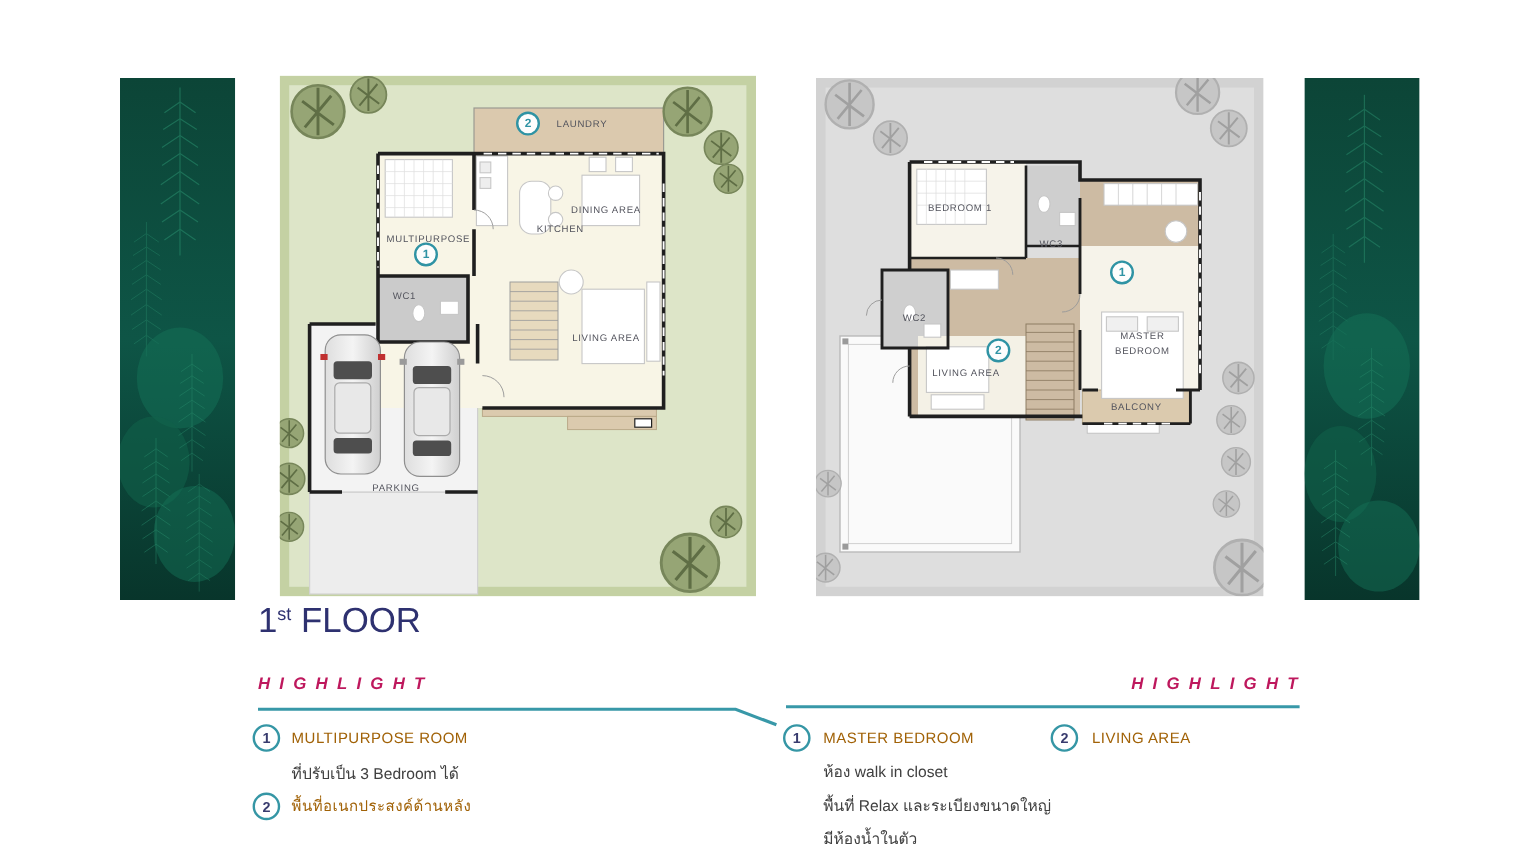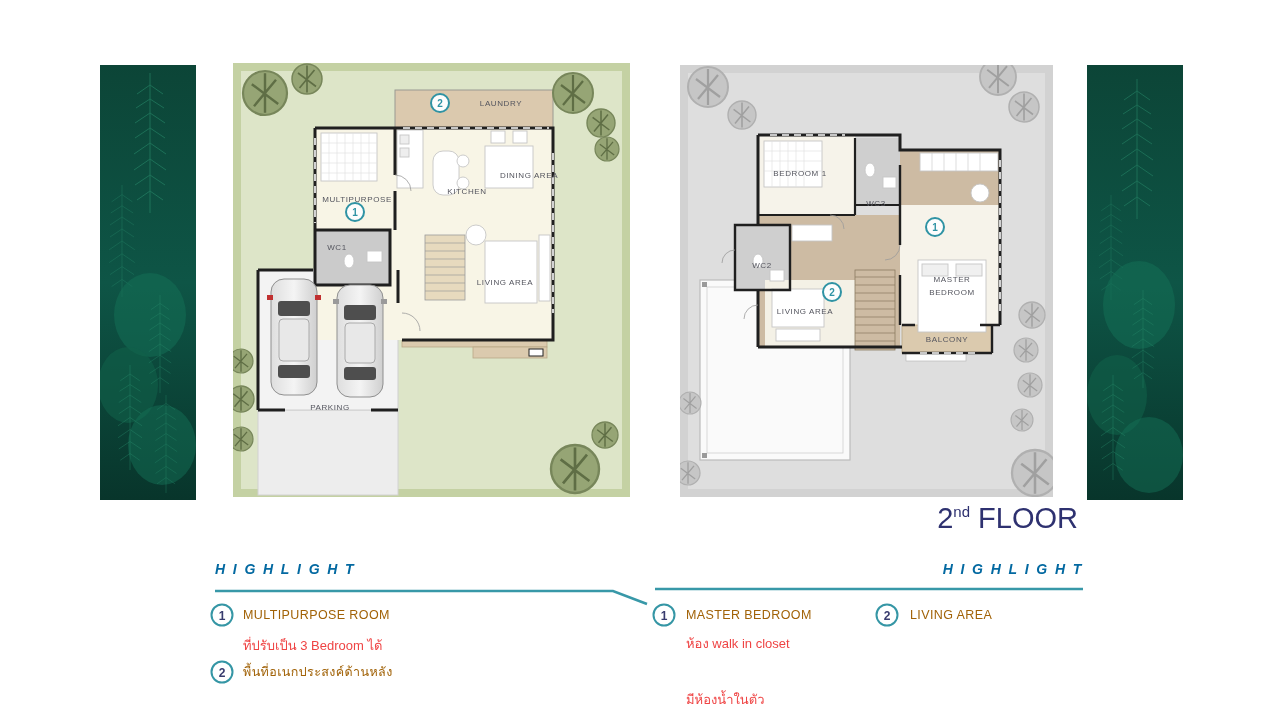--- a/index.html
+++ b/index.html
@@ -22,30 +22,30 @@
   .room-label.wrap{white-space:normal;width:58px;line-height:1.6;}
   .marker-sm{position:absolute;width:16px;height:16px;border:2px solid #2f93a4;border-radius:50%;
              background:#fdfdfd;color:#2f93a4;font-size:10px;font-weight:bold;
              display:flex;align-items:center;justify-content:center;transform:translate(-50%,-50%);}
 
   .floor-label{top:502px;font-size:29px;color:#2e3170;}
   .floor-label sup{font-size:15px;}
   .floor-label.f1{left:215px;}
   .floor-label.f2{left:930px;width:148px;text-align:right;}
 
-  .hl-heading{top:561px;font-size:14px;font-weight:bold;font-style:italic;color:#0369a1;
+  .hl-heading{top:561px;font-size:14px;font-weight:bold;font-style:italic;color:#be185d;
               letter-spacing:0.55em;}
   .hl-heading.left{left:215px;}
   .hl-heading.right{left:655px;width:434px;text-align:right;}
 
   .hl-marker{position:absolute;width:19px;height:19px;border:2px solid #3596a5;border-radius:50%;
              background:#fff;color:#383b6e;font-size:12px;font-weight:bold;
              display:flex;align-items:center;justify-content:center;transform:translate(-50%,-50%);}
   .hl-title{position:absolute;font-size:12.5px;color:#a16207;letter-spacing:0.4px;transform:translateY(-50%);}
-  .hl-line{position:absolute;font-size:13px;color:#ef4444;transform:translateY(-50%);}
+  .hl-line{position:absolute;font-size:13px;color:#404040;transform:translateY(-50%);}
 </style>
 </head>
 <body>
 
 <div class="canvas">
 
 
   <div class="abs forest left">
     <svg width="96" height="435" viewBox="0 0 96 435">
       <defs>
@@ -183,25 +183,25 @@
       <use href="#treeO" transform="translate(340,30) scale(2)"></use>
       <use href="#treeO" transform="translate(368,60) scale(1.4)"></use>
       <use href="#treeO" transform="translate(374,86) scale(1.2)"></use>
       <use href="#treeO" transform="translate(8,298) scale(1.2)"></use>
       <use href="#treeO" transform="translate(8,336) scale(1.3)"></use>
       <use href="#treeO" transform="translate(8,376) scale(1.2)"></use>
       <use href="#treeO" transform="translate(372,372) scale(1.3)"></use>
       <use href="#treeO" transform="translate(342,406) scale(2.4)"></use>
     </svg>
 
-    <div class="room-label" style="left:252px;top:40px;padding-left:32px;">LAUNDRY</div>
+    <div class="room-label" style="left:252px;top:40px;">LAUNDRY</div>
     <div class="marker-sm" style="left:207px;top:40px;">2</div>
     <div class="room-label" style="left:124px;top:112px;margin-top:24px;">MULTIPURPOSE</div>
     <div class="room-label" style="left:210px;top:128px;padding-left:48px;">KITCHEN</div>
-    <div class="room-label" style="left:296px;top:112px;">DINING AREA</div>
+    <div class="room-label" style="left:272px;top:112px;">DINING AREA</div>
     <div class="marker-sm" style="left:122px;top:149px;">1</div>
     <div class="room-label" style="left:104px;top:184px;">WC1</div>
     <div class="room-label" style="left:272px;top:219px;">LIVING AREA</div>
     <div class="room-label" style="left:97px;top:344px;">PARKING</div>
   </div>
 
   <div class="abs plan plan2">
     <svg width="373" height="432" viewBox="0 0 373 432">
 
       <rect x="0" y="0" width="373" height="432" fill="#dedede"></rect>
@@ -281,38 +281,39 @@
     <div class="room-label" style="left:120px;top:108px;">BEDROOM 1</div>
     <div class="room-label" style="left:196px;top:90px;margin-top:48px;">WC3</div>
     <div class="room-label" style="left:82px;top:172px;margin-top:28px;">WC2</div>
     <div class="marker-sm" style="left:255px;top:162px;">1</div>
     <div class="room-label wrap" style="left:272px;top:222px;">MASTER BEDROOM</div>
     <div class="marker-sm" style="left:152px;top:227px;">2</div>
     <div class="room-label" style="left:125px;top:246px;">LIVING AREA</div>
     <div class="room-label" style="left:267px;top:274px;">BALCONY</div>
   </div>
 
-  <div class="abs floor-label f2">
-    <span>2</span><sup>nd</sup> <span>FLOOR</span>
+  <div class="abs floor-label f1">
+    <span>1</span><sup>st</sup> <span>FLOOR</span>
   </div>
 
   <div class="abs hl-heading left">HIGHLIGHT</div>
   <div class="abs hl-heading right">HIGHLIGHT</div>
 
   <svg class="abs" style="left:0;top:0;" width="1280" height="720">
     <polyline points="215,591 613,591 647,604" fill="none" stroke="#3898a8" stroke-width="2.6"></polyline>
     <line x1="655" y1="589" x2="1083" y2="589" stroke="#3898a8" stroke-width="2.6"></line>
   </svg>
 
   <div class="abs hl-marker" style="left:222px;top:615px;">1</div>
   <div class="hl-title" style="left:243px;top:615px;">MULTIPURPOSE ROOM</div>
   <div class="hl-line" style="left:243px;top:645px;">ที่ปรับเป็น 3 Bedroom ได้</div>
   <div class="abs hl-marker" style="left:222px;top:672px;">2</div>
   <div class="hl-title" style="left:243px;top:672px;">พื้นที่อเนกประสงค์ด้านหลัง</div>
 
   <div class="abs hl-marker" style="left:664px;top:615px;">1</div>
   <div class="hl-title" style="left:686px;top:615px;">MASTER BEDROOM</div>
   <div class="hl-line" style="left:686px;top:643px;">ห้อง walk in closet</div>
+  <div class="hl-line" style="left:686px;top:671px;">พื้นที่ Relax และระเบียงขนาดใหญ่</div>
   <div class="hl-line" style="left:686px;top:699px;">มีห้องน้ำในตัว</div>
   <div class="abs hl-marker" style="left:887px;top:615px;">2</div>
   <div class="hl-title" style="left:910px;top:615px;">LIVING AREA</div>
 
 </div>
 
 </body></html>

